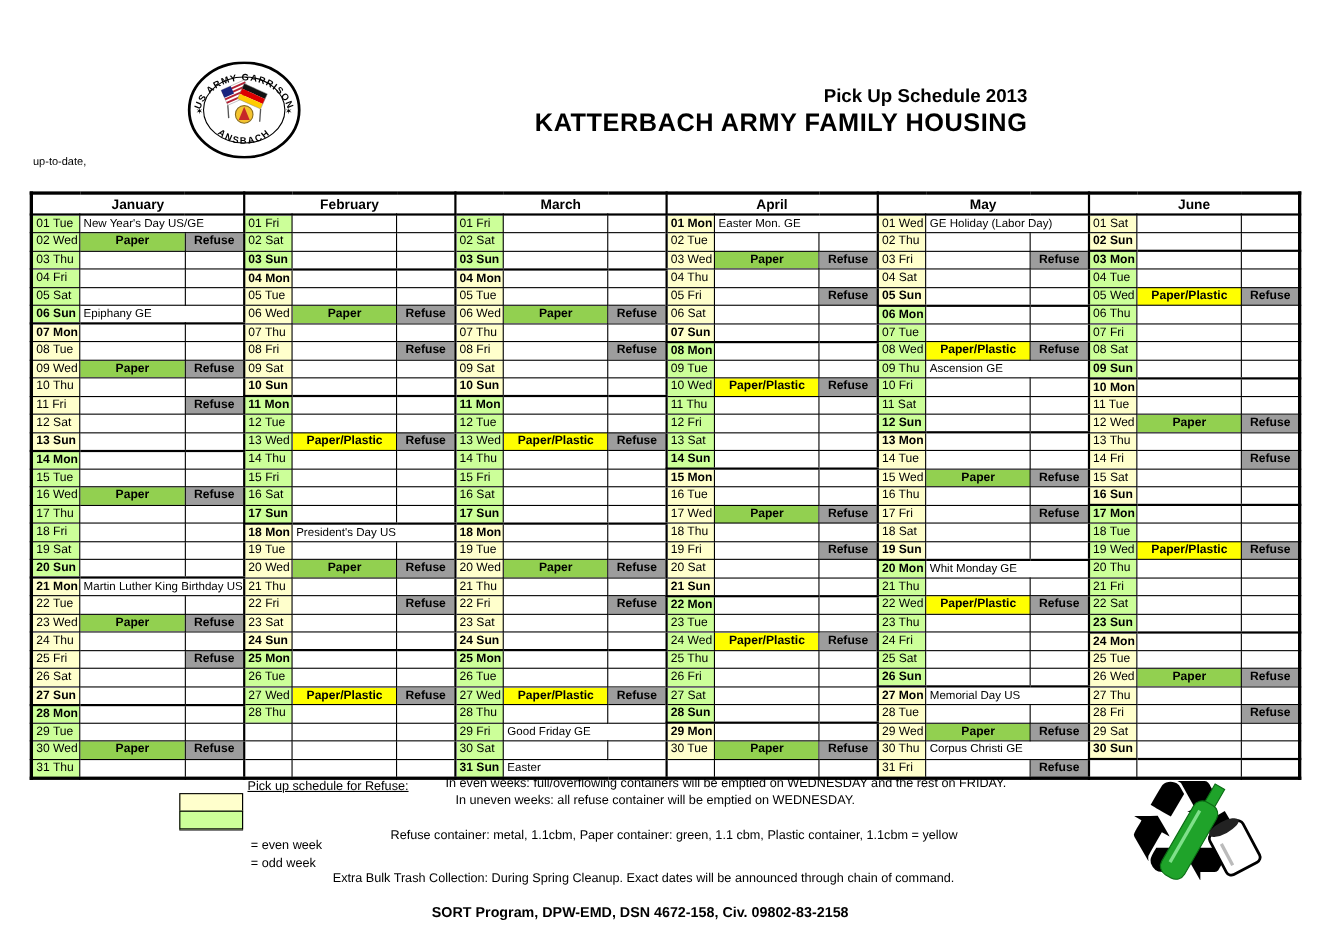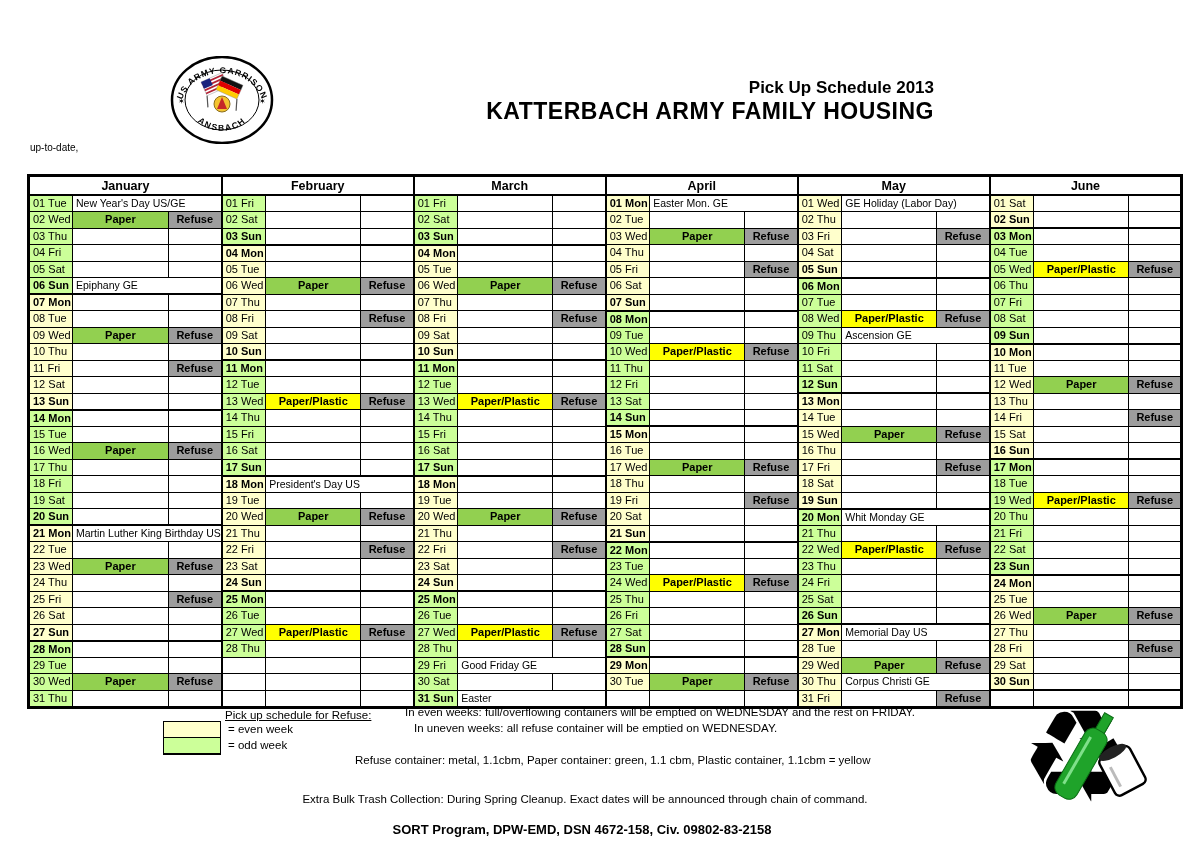--- a/index.html
+++ b/index.html
@@ -30,21 +30,21 @@
   #schedule td.pp{background:#FFFF00;font-weight:bold;text-align:center;}
   #schedule td.rf{background:#9D9D9D;font-weight:bold;text-align:center;}
   #schedule td.sb{border-bottom-width:2px;}
 
   
   .legend-heading{position:absolute;left:225px;top:709px;font-size:11.5px;text-decoration:underline;}
   .swatches{position:absolute;left:163px;top:721px;width:56px;border:1px solid #000;}
   .sw{height:15px;border:1px solid #000;margin:-1px;margin-bottom:0;}
   .sw.even{background:#FFFFCC;}
   .sw.odd{background:#CCFF99;}
-  .sw-label{position:absolute;font-size:11.5px;}
+  .sw-label{position:absolute;font-size:11.5px;margin-top:40px;}
   .lbl-even{left:228px;top:723px;}
   .lbl-odd{left:228px;top:739px;}
   .ln{position:absolute;font-size:11.5px;}
   .ln1{left:405px;top:706px;}
   .ln2{left:414px;top:722px;}
   .ln3{left:413px;top:738px;color:#FF0000;font-weight:bold;}
   .ln4{left:355px;top:754px;}
 
   
   .bulk-note{position:absolute;left:0;top:793px;width:1170px;text-align:center;font-size:11.5px;}

